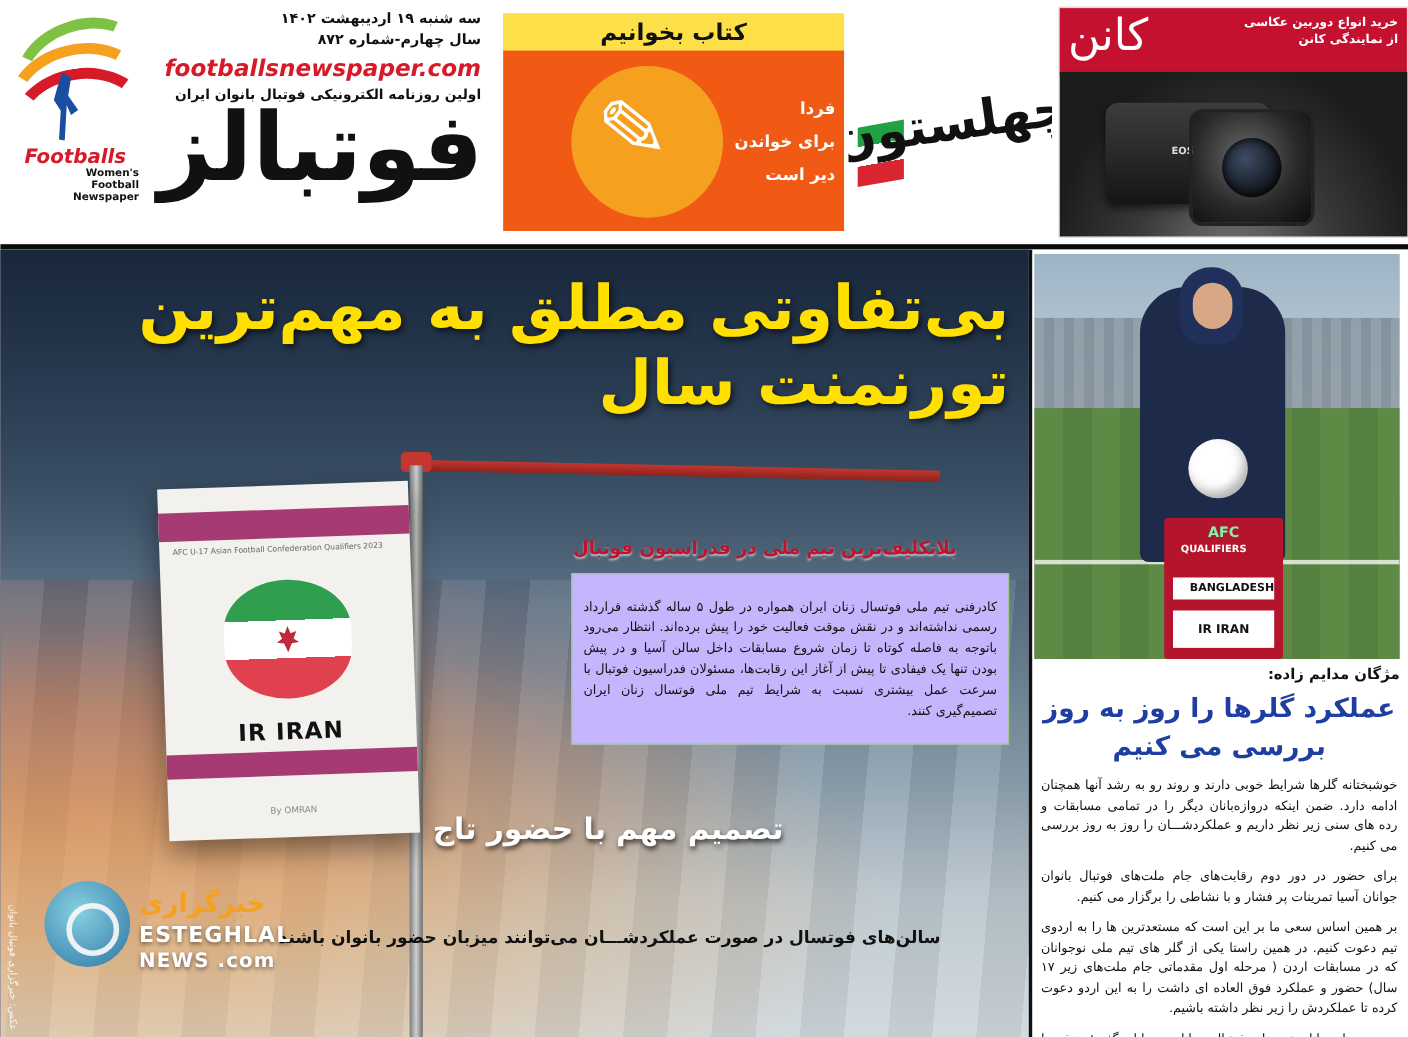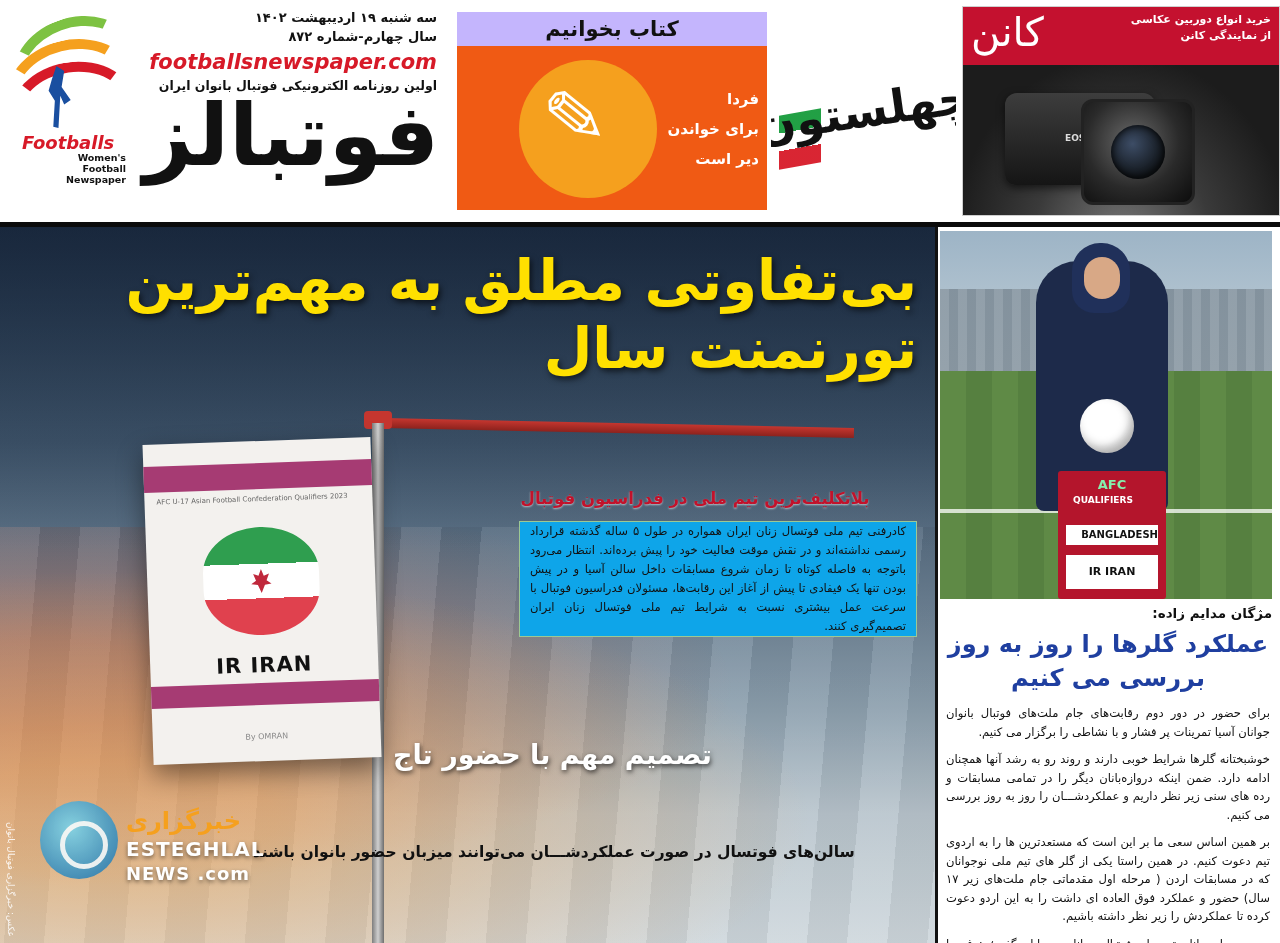--- a/index.html
+++ b/index.html
@@ -146,21 +146,21 @@
     width: 42px; height: 54px;
     background: linear-gradient(180deg,#169b3b 0%,#169b3b 33%,#ffffff 33%,#ffffff 66%,#d71a28 66%,#d71a28 100%);
     transform: skewY(-10deg);
     opacity: .95;
   }
 
   .ad-book {
     width: 310px;
     height: 198px;
     margin: 12px 0 0 4px;
-    background: #c4b5fd;
+    background: #fde047;
     position: relative;
     overflow: hidden;
   }
   .book-title-bar {
     position: absolute;
     top: 0; right: 0;
     width: 310px;
     height: 34px;
     text-align: center;
     color: #111;
@@ -532,23 +532,23 @@
     font-size: 16.5px;
     font-weight: bold;
     direction: rtl;
     text-shadow: 0 1px 2px rgba(255,255,255,.6);
   }
 
   .mc-greenbox {
     position: absolute;
     top: 294px; right: 18px;
     width: 398px;
-    background: #0ea5e9;
+    background: #c4b5fd;
     border: 1px solid #9dc894;
-    padding: 0 10px;
+    padding: 20px 10px;
     box-sizing: border-box;
     direction: rtl;
     text-align: justify;
     color: #111;
     font-size: 11.6px;
     line-height: 19px;
   }
 
   .mc-taj {
     position: absolute;
@@ -754,21 +754,21 @@
           <div class="afc">AFC</div>
           <div class="ql">QUALIFIERS</div>
           <div class="bd">BANGLADESH</div>
           <div class="ir">IR IRAN</div>
         </div>
         <div class="rc-ball"></div>
       </div>
       <div class="rc-kicker">مژگان مدایم زاده:</div>
       <div class="rc-headline">عملکرد گلرها را روز به روز بررسی می کنیم</div>
       <div class="rc-body">
+        <p>خوشبختانه گلرها شرایط خوبی دارند و روند رو به رشد آنها همچنان ادامه دارد. ضمن اینکه دروازه‌بانان دیگر را در تمامی مسابقات و رده های سنی زیر نظر داریم و عملکردشـــان را روز به روز بررسی می کنیم.</p>
         <p>برای حضور در دور دوم رقابت‌های جام ملت‌های فوتبال بانوان جوانان آسیا تمرینات پر فشار و با نشاطی را برگزار می کنیم.</p>
-        <p>خوشبختانه گلرها شرایط خوبی دارند و روند رو به رشد آنها همچنان ادامه دارد. ضمن اینکه دروازه‌بانان دیگر را در تمامی مسابقات و رده های سنی زیر نظر داریم و عملکردشـــان را روز به روز بررسی می کنیم.</p>
         <p>بر همین اساس سعی ما بر این است که مستعدترین ها را به اردوی تیم دعوت کنیم. در همین راستا یکی از گلر های تیم ملی نوجوانان که در مسابقات اردن ( مرحله اول مقدماتی جام ملت‌های زیر ۱۷ سال) حضور و عملکرد فوق العاده ای داشت را به این اردو دعوت کرده تا عملکردش را زیر نظر داشته باشیم.</p>
         <p>مربی دروازه بانان تیم ملی فوتبال جوانان در پایان گفت؛ هدف ما انتخاب بهترین بازیکنان برای مسابقات جام ملت‌های جوانان آسیا است. هیچ بازیکنی از نظر ما پنهان نخواهد ماند.</p>
       </div>
     </div>
 
   </div>
 </div>
 
 </body></html>

